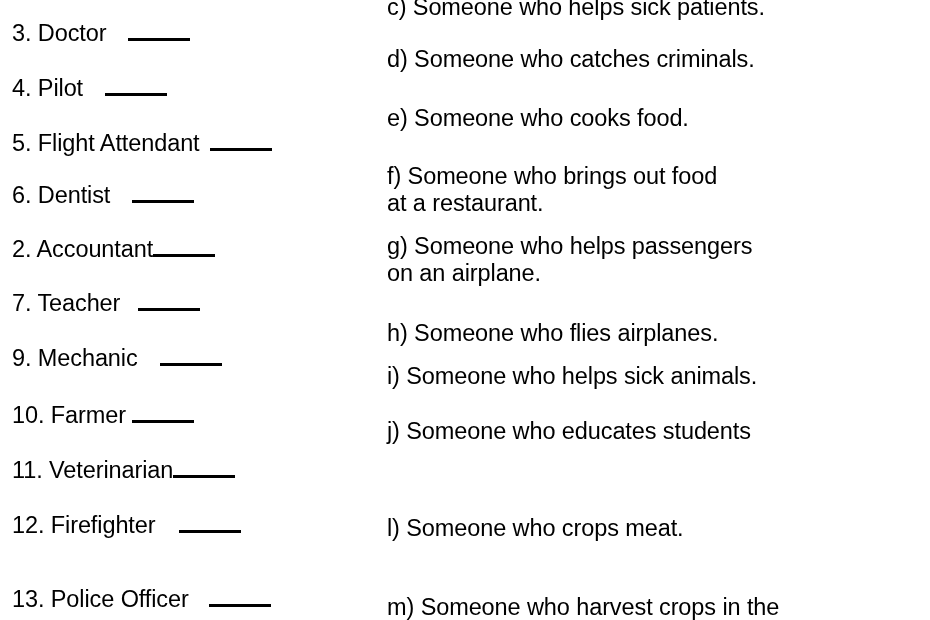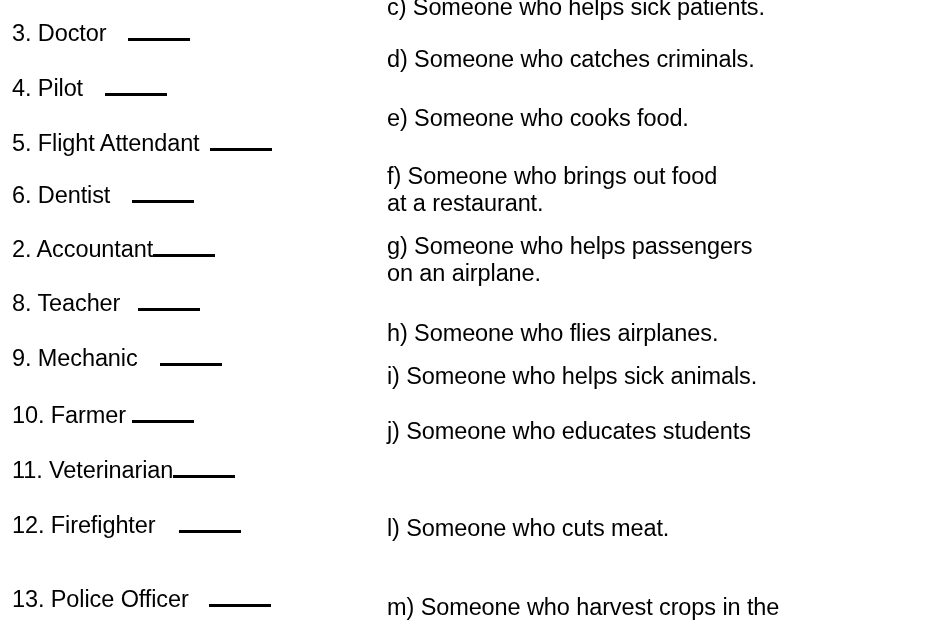--- a/index.html
+++ b/index.html
@@ -93,21 +93,21 @@
       </div>
       <div class="profession-row" style="top: 178px;">
         <span class="num-label indent-1">6. Dentist</span>
         <span class="answer-blank" style="margin-left: 22px; width: 62px;"></span>
       </div>
       <div class="profession-row" style="top: 232px;">
         <span class="num-label indent-1">2. Accountant</span>
         <span class="answer-blank" style="margin-left: 0px; width: 62px;"></span>
       </div>
       <div class="profession-row" style="top: 286px;">
-        <span class="num-label indent-1">8. Teacher</span>
+        <span class="num-label indent-1">7. Teacher</span>
         <span class="answer-blank" style="margin-left: 18px; width: 62px;"></span>
       </div>
       <div class="profession-row" style="top: 341px;">
         <span class="num-label indent-1">9. Mechanic</span>
         <span class="answer-blank" style="margin-left: 22px; width: 62px;"></span>
       </div>
       <div class="profession-row" style="top: 398px;">
         <span class="num-label indent-2">10. Farmer</span>
         <span class="answer-blank" style="margin-left: 6px; width: 62px;"></span>
       </div>
@@ -129,18 +129,18 @@
       <div class="definition-row" style="top: -6px;">c) Someone who helps sick patients.</div>
       <div class="definition-row" style="top: 46px;">d) Someone who catches criminals.</div>
       <div class="definition-row" style="top: 105px;">e) Someone who cooks food.</div>
       <div class="definition-row" style="top: 163px;">f) Someone who brings out food
 at a restaurant.</div>
       <div class="definition-row" style="top: 233px;">g) Someone who helps passengers
 on an airplane.</div>
       <div class="definition-row" style="top: 320px;">h) Someone who flies airplanes.</div>
       <div class="definition-row" style="top: 363px;">i) Someone who helps sick animals.</div>
       <div class="definition-row" style="top: 418px;">j) Someone who educates students</div>
-      <div class="definition-row" style="top: 515px;">l) Someone who cuts meat.</div>
+      <div class="definition-row" style="top: 515px;">l) Someone who crops meat.</div>
       <div class="definition-row" style="top: 594px;">m) Someone who harvest crops in the
 outdoors.</div>
     </div>
 
 </div>
 
 </body></html>

